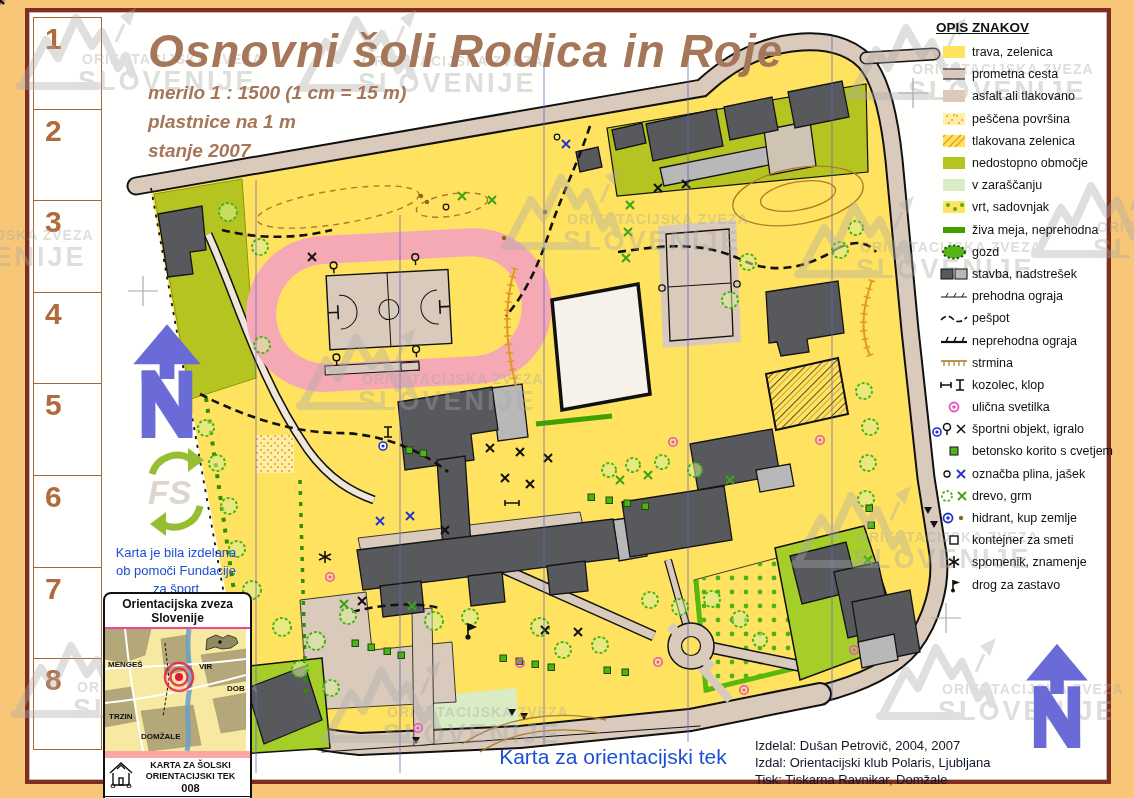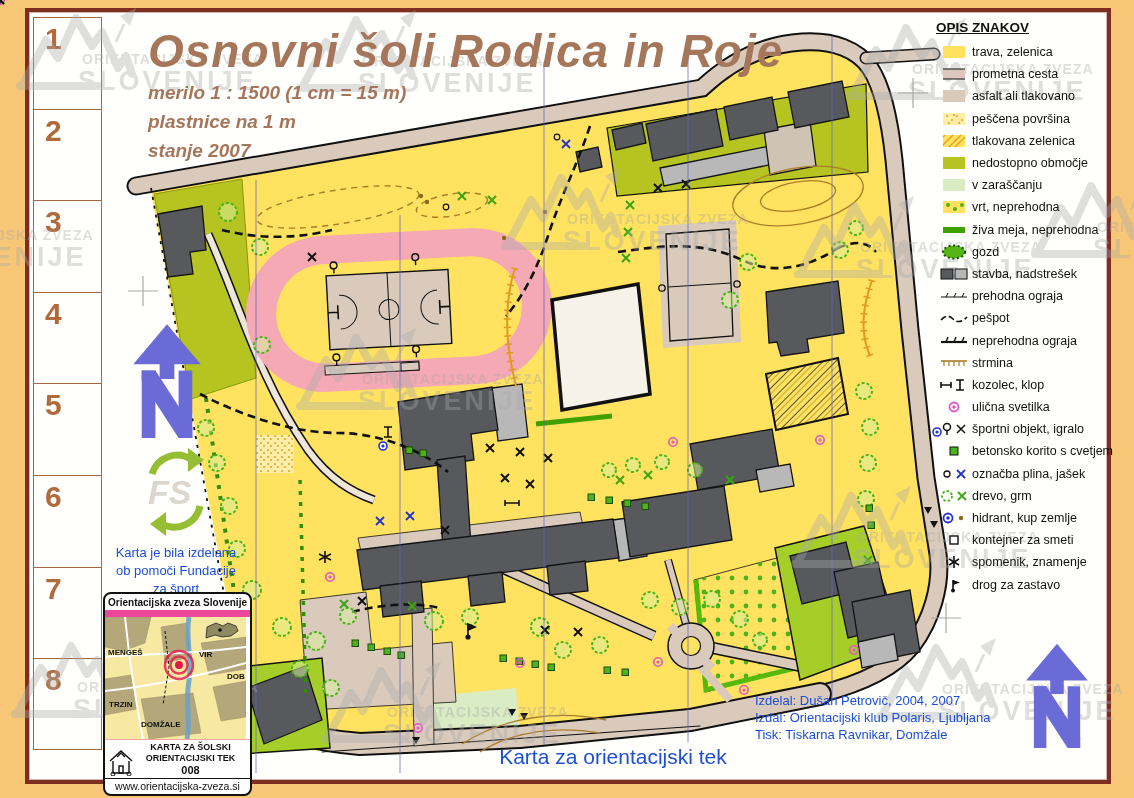--- a/index.html
+++ b/index.html
@@ -32,29 +32,29 @@
   .legend .ic{width:36px;flex:0 0 36px;display:flex;justify-content:center;}
   .legend .lbl{font-size:12.5px;color:#111;white-space:nowrap;}
   
   .fsblock{position:absolute;left:100px;top:444px;width:152px;z-index:6;text-align:center;}
   .fscaption{font-size:13px;line-height:18px;color:#1d4ed8;margin-top:4px;}
   
   .inset{
     position:absolute;left:103px;top:592px;width:145px;z-index:6;background:#fff;
     border:2px solid #111;border-radius:8px;overflow:hidden;
   }
-  .inset .ihead{font-size:10px;font-weight:bold;color:#111;text-align:center;padding:3px 0 2px 0;border-bottom:7px solid #ec4899;}
-  .inset .ifoot{display:flex;align-items:flex-end;border-top:1px solid #fca5a5;padding:2px 3px;}
+  .inset .ihead{font-size:12px;font-weight:bold;color:#111;text-align:center;padding:3px 0 2px 0;border-bottom:2px solid #ec4899;}
+  .inset .ifoot{display:flex;align-items:flex-start;border-top:7px solid #fca5a5;padding:2px 3px;}
   .inset .iftext{flex:1;text-align:center;font-weight:bold;font-size:9px;line-height:11px;color:#111;}
   .inset .inum{font-size:11px;margin-top:1px;}
   .inset .iurl{font-size:10.5px;color:#111;text-align:center;padding:1px 0 2px 0;border-top:1px solid #111;}
   
   .mapfooter{position:absolute;left:443px;top:745px;width:340px;text-align:center;
     font-size:21px;color:#1d4ed8;z-index:6;}
-  .credits{position:absolute;left:755px;top:692px;width:330px;font-size:13px;line-height:17px;color:#1d4ed8;z-index:6;}
+  .credits{position:absolute;left:755px;top:737px;width:330px;font-size:13px;line-height:17px;color:#0f172a;z-index:6;}
   
   .narrow{position:absolute;z-index:5;}
   .narrow.left{left:124px;top:320px;}
   .narrow.right{left:1018px;top:640px;}
   svg{display:block;}
   .mapsvg{position:absolute;left:0;top:0;z-index:3;pointer-events:none;}
 </style>
 </head>
 <body>
 
@@ -533,21 +533,21 @@
         <span class="ic">
           <svg width="30" height="16" viewBox="0 0 30 16" xmlns="http://www.w3.org/2000/svg">
             <rect x="4" y="2" width="22" height="12" fill="#ffe25f"></rect>
             <g fill="#4db31c">
               <circle cx="9" cy="6" r="2"></circle>
               <circle cx="16" cy="10" r="2"></circle>
               <circle cx="23" cy="6" r="2"></circle>
             </g>
           </svg>
         </span>
-        <span class="lbl">vrt, neprehodna</span>
+        <span class="lbl">vrt, sadovnjak</span>
       </div>
       <div class="row">
         <span class="ic">
           <svg width="30" height="16" viewBox="0 0 30 16" xmlns="http://www.w3.org/2000/svg">
             <rect x="4" y="5" width="22" height="6" fill="#3fa100"></rect>
           </svg>
         </span>
         <span class="lbl">živa meja, neprehodna</span>
       </div>
       <div class="row">

